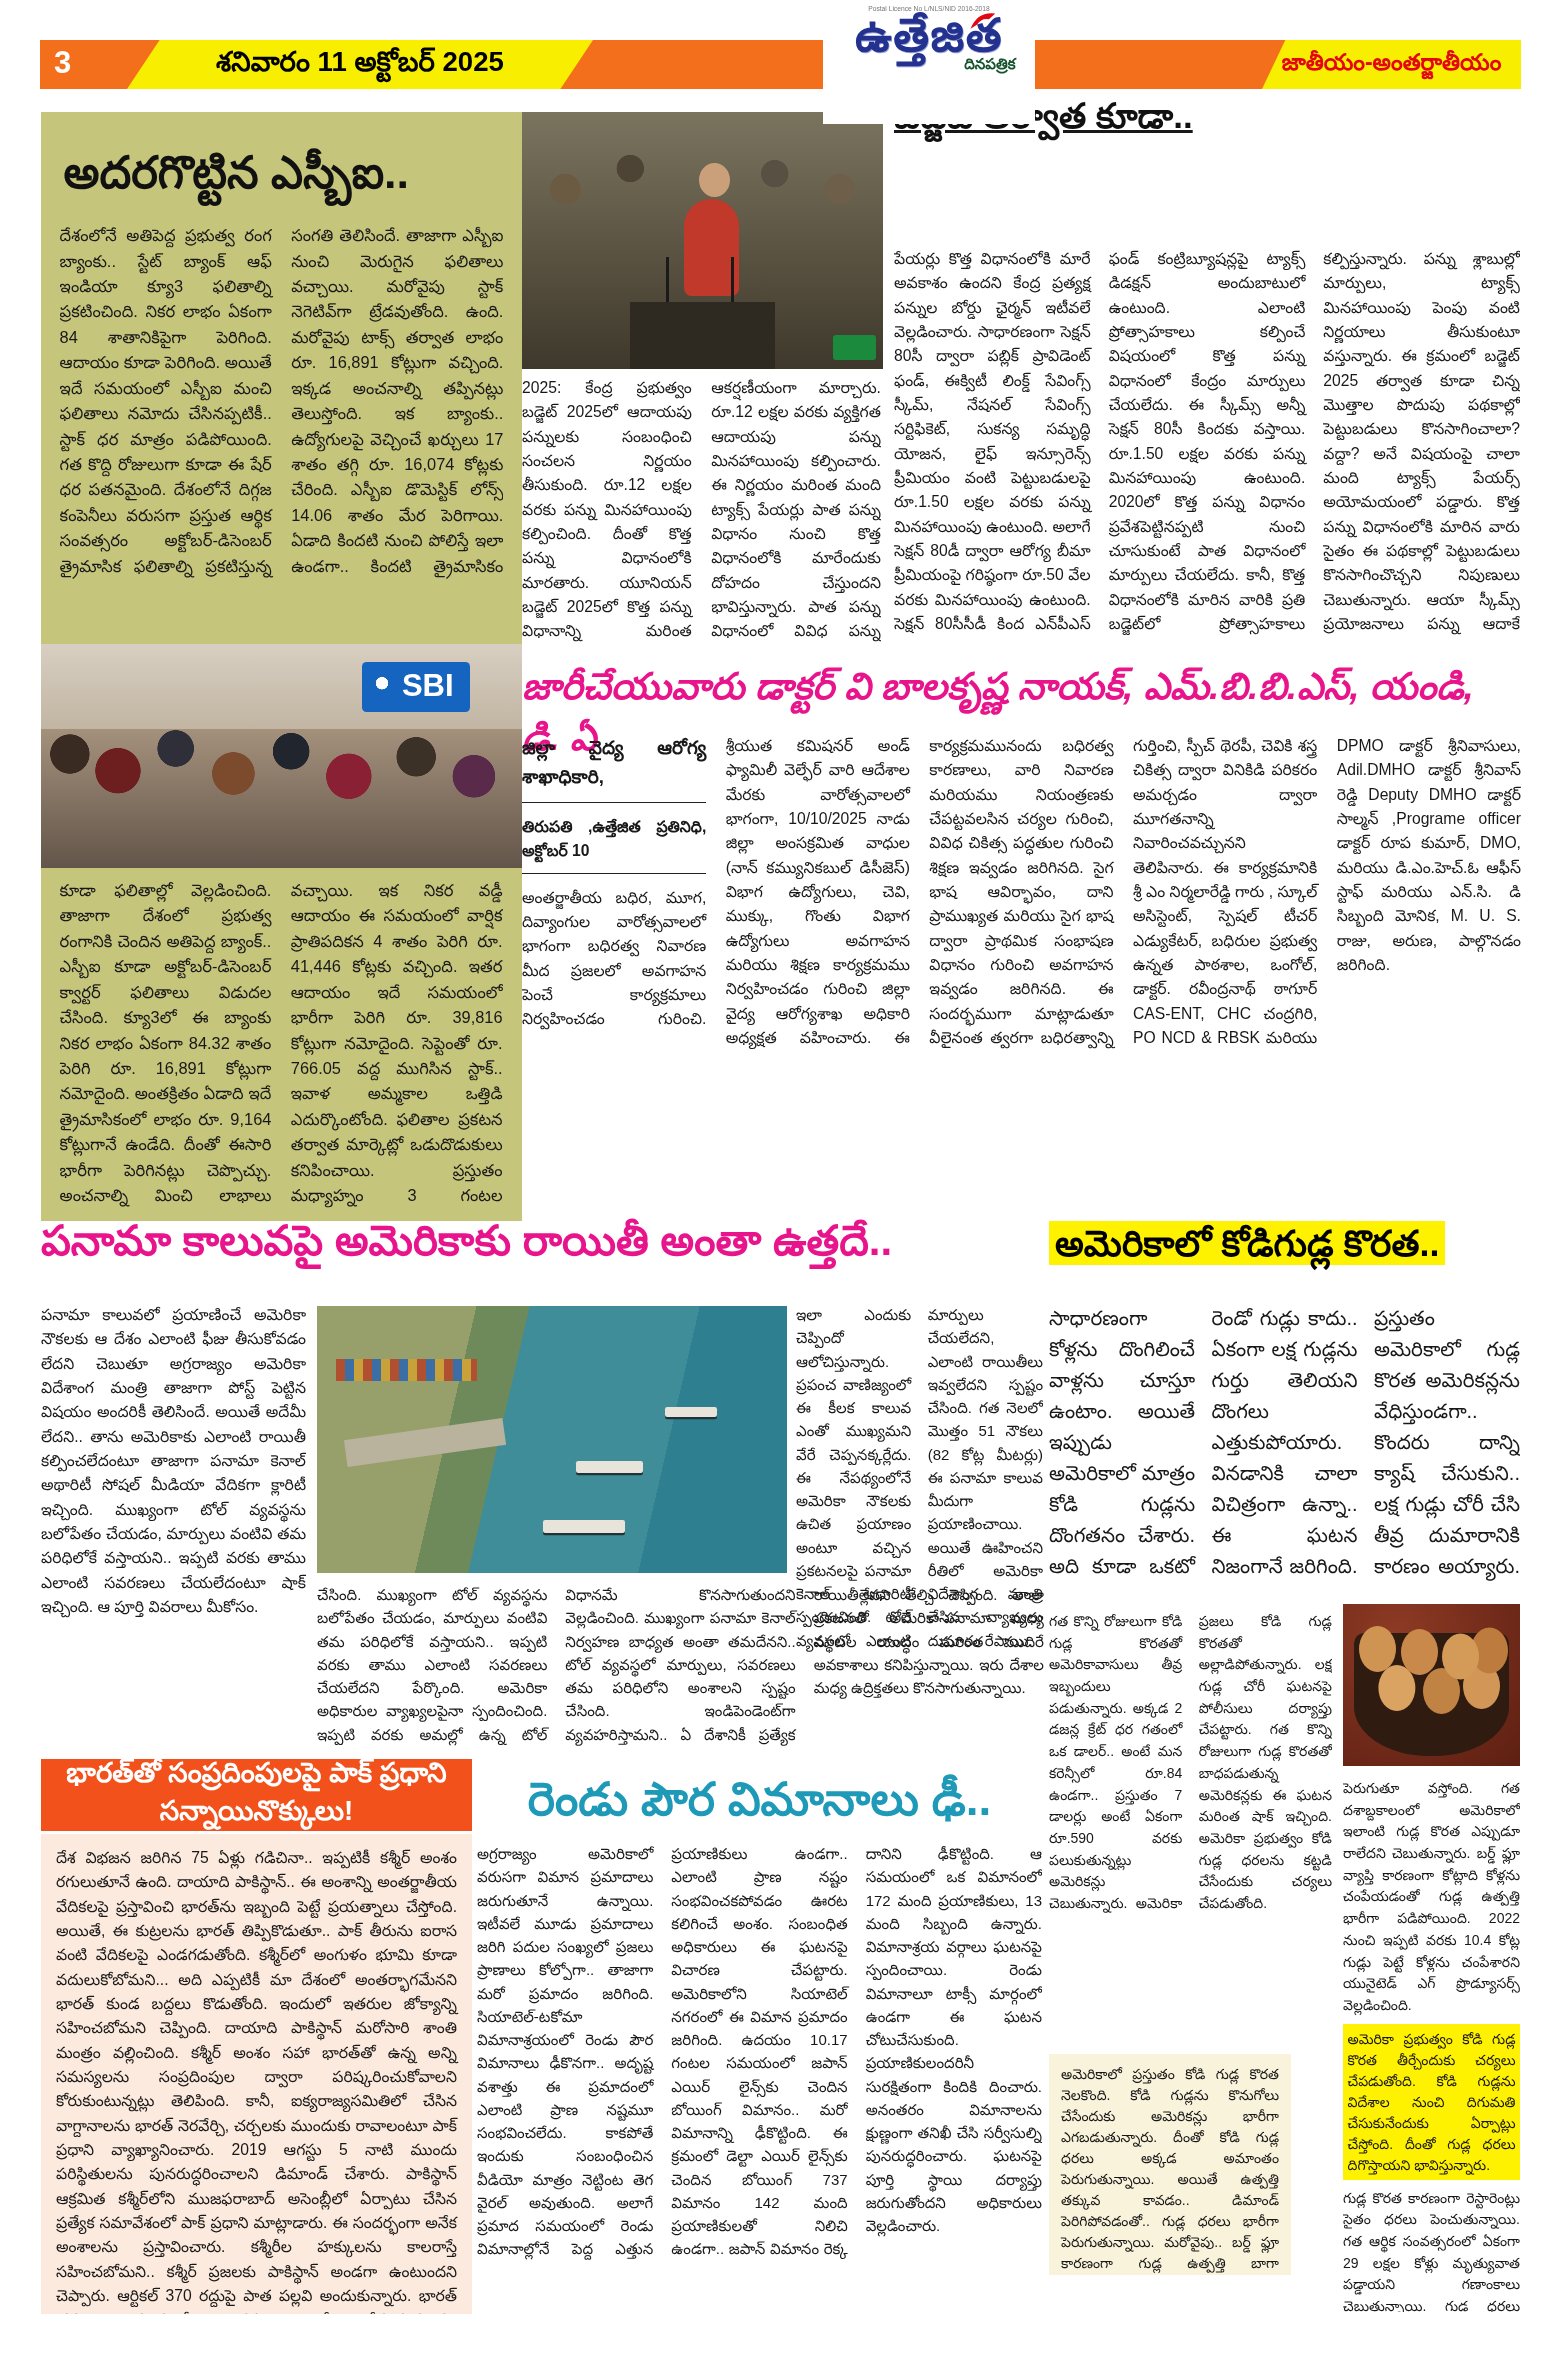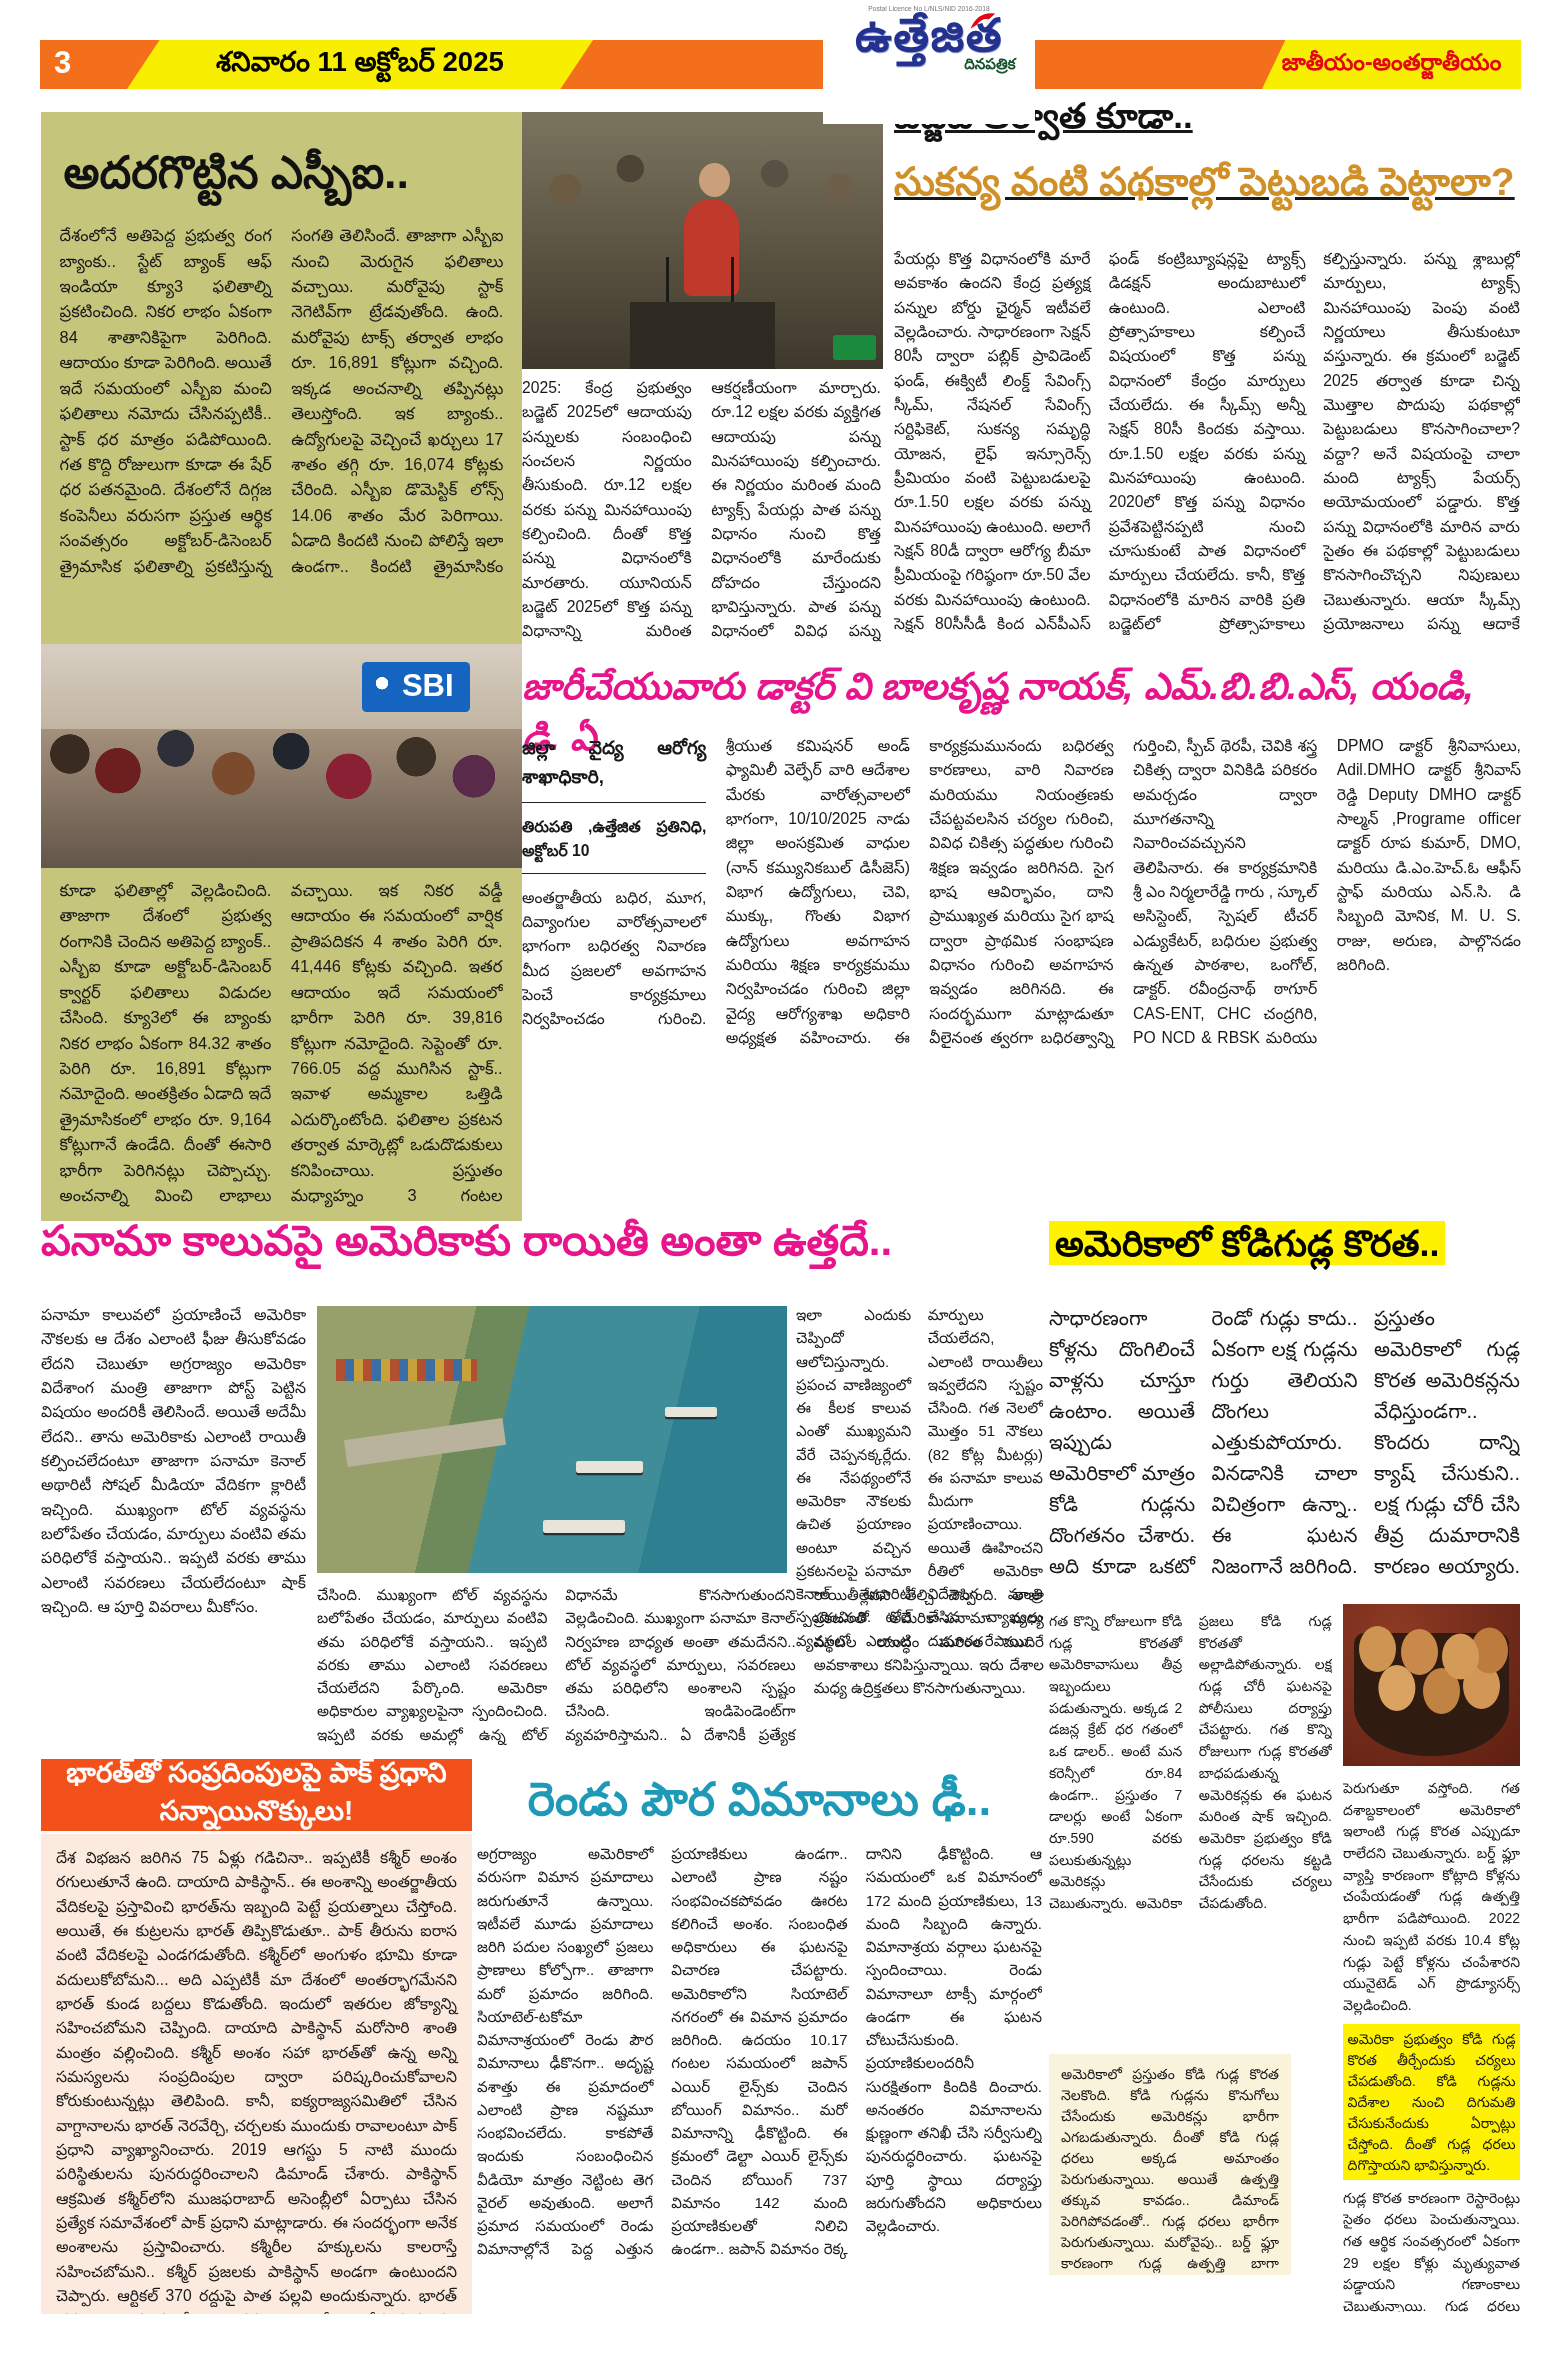--- a/index.html
+++ b/index.html
@@ -162,21 +162,20 @@
   <div class="parl-photo">
     <div class="podium"></div>
     <div class="speaker"></div>
     <div class="speaker-head"></div>
     <div class="mic" style="left:40%;"></div>
     <div class="mic" style="left:58%;"></div>
     <div class="tv-badge"></div>
   </div>
   <div class="budget-head">
     <div class="budget-kicker">బడ్జెట్ తర్వాత కూడా..</div>
-    <div class="budget-headline">సుకన్య వంటి పథకాల్లో పెట్టుబడి పెట్టాలా?</div>
   </div>
   <div class="budget-right body-text cols-3">పేయర్లు కొత్త విధానంలోకి మారే అవకాశం ఉందని కేంద్ర ప్రత్యక్ష పన్నుల బోర్డు ఛైర్మన్ ఇటీవలే వెల్లడించారు. సాధారణంగా సెక్షన్ 80సీ ద్వారా పబ్లిక్ ప్రావిడెంట్ ఫండ్, ఈక్విటీ లింక్డ్ సేవింగ్స్ స్కీమ్, నేషనల్ సేవింగ్స్ సర్టిఫికెట్, సుకన్య సమృద్ధి యోజన, లైఫ్ ఇన్సూరెన్స్ ప్రీమియం వంటి పెట్టుబడులపై రూ.1.50 లక్షల వరకు పన్ను మినహాయింపు ఉంటుంది. అలాగే సెక్షన్ 80డీ ద్వారా ఆరోగ్య బీమా ప్రీమియంపై గరిష్ఠంగా రూ.50 వేల వరకు మినహాయింపు ఉంటుంది. సెక్షన్ 80సీసీడీ కింద ఎన్‌పీఎస్ ఫండ్ కంట్రిబ్యూషన్లపై ట్యాక్స్ డిడక్షన్ అందుబాటులో ఉంటుంది. ఎలాంటి ప్రోత్సాహకాలు కల్పించే విషయంలో కొత్త పన్ను విధానంలో కేంద్రం మార్పులు చేయలేదు. ఈ స్కీమ్స్ అన్నీ సెక్షన్ 80సీ కిందకు వస్తాయి. రూ.1.50 లక్షల వరకు పన్ను మినహాయింపు ఉంటుంది. 2020లో కొత్త పన్ను విధానం ప్రవేశపెట్టినప్పటి నుంచి చూసుకుంటే పాత విధానంలో మార్పులు చేయలేదు. కానీ, కొత్త విధానంలోకి మారిన వారికి ప్రతి బడ్జెట్‌లో ప్రోత్సాహకాలు కల్పిస్తున్నారు. పన్ను శ్లాబుల్లో మార్పులు, ట్యాక్స్ మినహాయింపు పెంపు వంటి నిర్ణయాలు తీసుకుంటూ వస్తున్నారు. ఈ క్రమంలో బడ్జెట్ 2025 తర్వాత కూడా చిన్న మొత్తాల పొదుపు పథకాల్లో పెట్టుబడులు కొనసాగించాలా? వద్దా? అనే విషయంపై చాలా మంది ట్యాక్స్ పేయర్స్ అయోమయంలో పడ్డారు. కొత్త పన్ను విధానంలోకి మారిన వారు సైతం ఈ పథకాల్లో పెట్టుబడులు కొనసాగించొచ్చని నిపుణులు చెబుతున్నారు. ఆయా స్కీమ్స్ ప్రయోజనాలు పన్ను ఆదాకే పరిమితం కావని సూచిస్తున్నారు. పిల్లల చదువులు, పెళ్లిళ్లు వంటి భవిష్యత్ అవసరాల కోసం సుకన్య సమృద్ధి యోజన, పీపీఎఫ్ వంటి పథకాల్లో పెట్టుబడులు కొనసాగించడం మంచిదని పేర్కొంటున్నారు.</div>
   <div class="budget-left body-text cols-2">2025: కేంద్ర ప్రభుత్వం బడ్జెట్ 2025లో ఆదాయపు పన్నులకు సంబంధించి సంచలన నిర్ణయం తీసుకుంది. రూ.12 లక్షల వరకు పన్ను మినహాయింపు కల్పించింది. దీంతో కొత్త పన్ను విధానంలోకి మారతారు. యూనియన్ బడ్జెట్ 2025లో కొత్త పన్ను విధానాన్ని మరింత ఆకర్షణీయంగా మార్చారు. రూ.12 లక్షల వరకు వ్యక్తిగత ఆదాయపు పన్ను మినహాయింపు కల్పించారు. ఈ నిర్ణయం మరింత మంది ట్యాక్స్ పేయర్లు పాత పన్ను విధానం నుంచి కొత్త విధానంలోకి మారేందుకు దోహదం చేస్తుందని భావిస్తున్నారు. పాత పన్ను విధానంలో వివిధ పన్ను మినహాయింపులు, డిడక్షన్లు క్లెయిమ్ చేసుకునే వీలుంటుంది. రూ.12 లక్షల వరకు రిలీఫ్, స్టాండర్డ్ డిడక్షన్ కల్పించిన నేపథ్యంలో.. దీంతో 97 శాతం మంది ట్యాక్స్</div>
 
   <div class="doctor-headline">జారీచేయువారు డాక్టర్ వి బాలకృష్ణ నాయక్, ఎమ్.బి.బి.ఎస్, యండి, డి. ఏ</div>
   <div class="doctor-body body-text cols-5">
     <div class="byline">జిల్లా వైద్య ఆరోగ్య శాఖాధికారి,</div>
     <div class="dateline">తిరుపతి ,ఉత్తేజిత ప్రతినిధి, అక్టోబర్ 10</div>
     <span>అంతర్జాతీయ బధిర, మూగ, దివ్యాంగుల వారోత్సవాలలో భాగంగా బధిరత్వ నివారణ మీద ప్రజలలో అవగాహన పెంచే కార్యక్రమాలు నిర్వహించడం గురించి. శ్రీయుత కమిషనర్ అండ్ ఫ్యామిలీ వెల్ఫేర్ వారి ఆదేశాల మేరకు వారోత్సవాలలో భాగంగా, 10/10/2025 నాడు జిల్లా అంసక్రమిత వాధుల (నాన్ కమ్యునికబుల్ డిసీజెస్) విభాగ ఉద్యోగులు, చెవి, ముక్కు, గొంతు విభాగ ఉద్యోగులు అవగాహన మరియు శిక్షణ కార్యక్రమము నిర్వహించడం గురించి జిల్లా వైద్య ఆరోగ్యశాఖ అధికారి అధ్యక్షత వహించారు. ఈ కార్యక్రమమునందు బధిరత్వ కారణాలు, వారి నివారణ మరియము నియంత్రణకు చేపట్టవలసిన చర్యల గురించి, వివిధ చికిత్స పద్ధతుల గురించి శిక్షణ ఇవ్వడం జరిగినది. సైగ భాష ఆవిర్భావం, దాని ప్రాముఖ్యత మరియు సైగ భాష ద్వారా ప్రాథమిక సంభాషణ విధానం గురించి అవగాహన ఇవ్వడం జరిగినది. ఈ సందర్భముగా మాట్లాడుతూ వీలైనంత త్వరగా బధిరత్వాన్ని గుర్తించి, స్పీచ్ థెరపీ, చెవికి శస్త్ర చికిత్స ద్వారా వినికిడి పరికరం అమర్చడం ద్వారా మూగతనాన్ని నివారించవచ్చునని తెలిపినారు. ఈ కార్యక్రమానికి శ్రీ ఎం నిర్మలారేడ్డి గారు , స్కూల్ అసిస్టెంట్, స్పెషల్ టీచర్ ఎడ్యుకేటర్, బధిరుల ప్రభుత్వ ఉన్నత పాఠశాల, ఒంగోల్, డాక్టర్. రవీంద్రనాథ్ ఠాగూర్ CAS-ENT, CHC చంద్రగిరి, PO NCD &amp; RBSK మరియు DPMO డాక్టర్ శ్రీనివాసులు, Adil.DMHO డాక్టర్ శ్రీనివాస్ రెడ్డి Deputy DMHO డాక్టర్ సాల్మన్ ,Programe officer డాక్టర్ రూప కుమార్, DMO, మరియు డి.ఎం.హెచ్.ఓ ఆఫీస్ స్టాఫ్ మరియు ఎన్.సి. డి సిబ్బంది మోనిక, M. U. S. రాజు, అరుణ, పాల్గొనడం జరిగింది.</span>
   </div>

